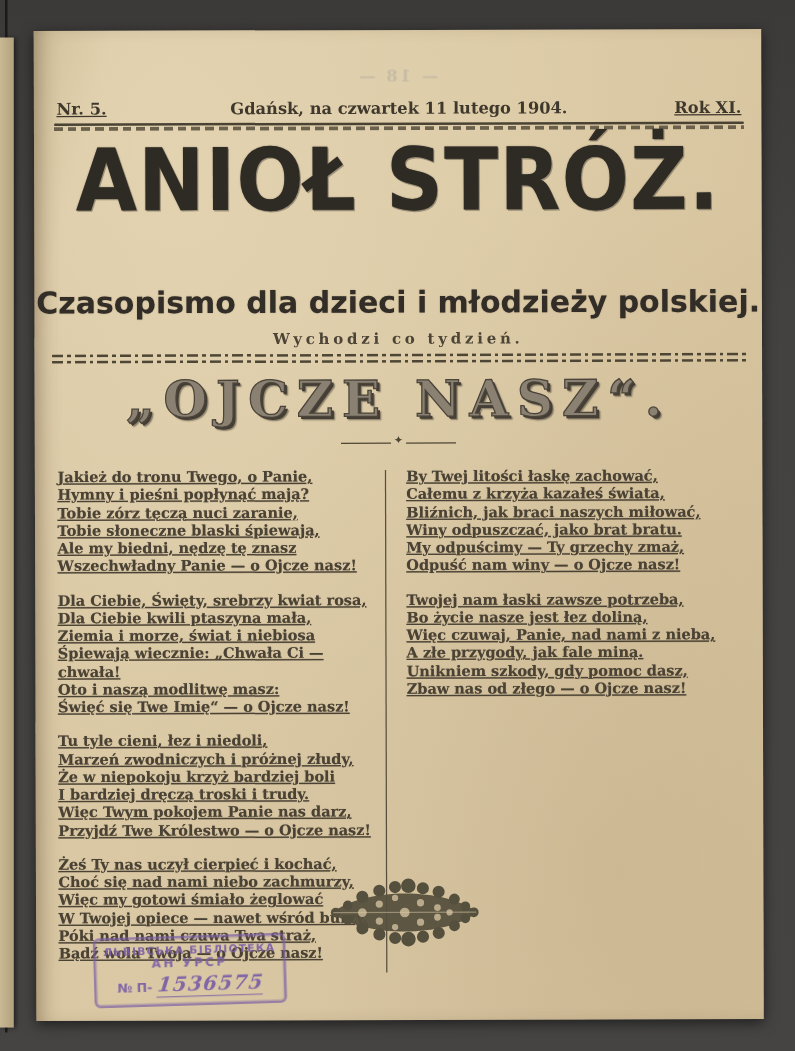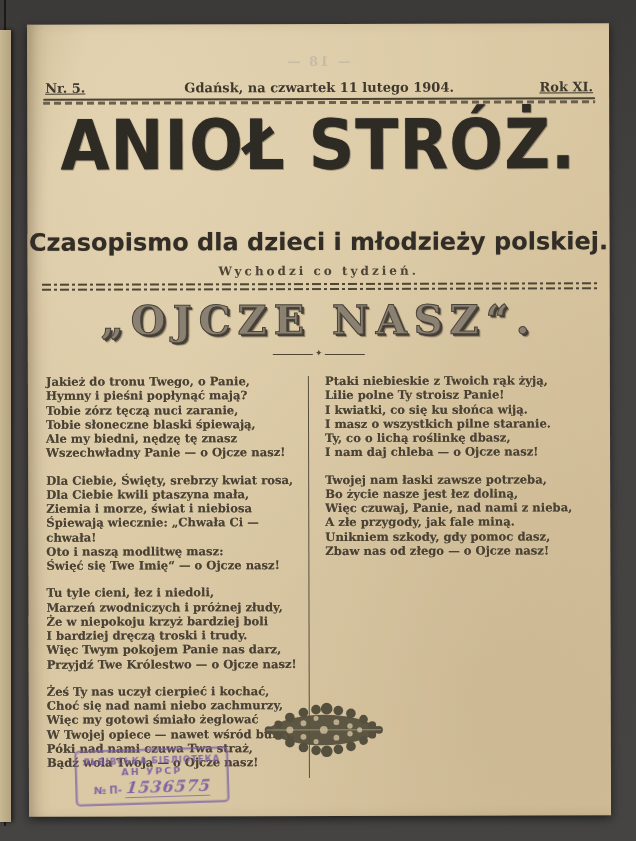--- a/index.html
+++ b/index.html
@@ -44,21 +44,21 @@
       text-shadow:2px 2px 0 #443e35,3px 3px 1px rgba(68,62,53,.55);}
   .mini-divider{position:absolute;left:0;right:0;top:326px;display:flex;justify-content:center;align-items:center;gap:2px;color:#4e4635;}
   .mini-divider .seg{width:40px;height:1.6px;background:#4e4635;}
   .mini-divider .glyph{font-size:9px;line-height:1;transform:translateY(-1px);}
   
   .poem{position:absolute;left:18px;top:350px;width:548px;display:flex;}
   .poem-col{width:262px;}
   .poem-col.right{padding-left:16px;}
   .col-divider{width:1px;background:#57503f;margin:2px 0 4px 0;}
   .stanza{white-space:pre-line;font-size:11.6px;line-height:14.25px;font-weight:bold;color:#4a4234;
-          margin:0 0 13px 0;text-shadow:0 0 .6px rgba(74,66,52,.55);}
+          margin:0 0 13px 0;text-shadow:0 0 .6px rgba(74,66,52,.55);text-decoration:underline;}
   
   .ornament{position:absolute;left:232px;top:676px;width:126px;height:60px;}
   
   .stamp{position:absolute;left:46px;top:724px;width:150px;height:52px;transform:rotate(-1.6deg);
          border:2px solid rgba(122,94,166,.75);border-radius:5px;box-shadow:inset 0 0 0 1px rgba(122,94,166,.25);
          color:#7a5ea6;text-align:center;font-family:"DejaVu Sans","Liberation Sans",sans-serif;opacity:.92;filter:blur(.2px);}
   .stamp-line1{margin-top:5px;font-size:8.5px;font-weight:bold;letter-spacing:1px;}
   .stamp-line2{font-size:9.5px;font-weight:bold;letter-spacing:2px;}
   .stamp-line3{display:flex;justify-content:center;align-items:baseline;gap:4px;margin-top:1px;}
   .stamp-no{font-size:10px;font-weight:bold;}
@@ -126,26 +126,26 @@
 Przyjdź Twe Królestwo — o Ojcze nasz!</p>
         <p class="stanza">Żeś Ty nas uczył cierpieć i kochać,
 Choć się nad nami niebo zachmurzy,
 Więc my gotowi śmiało żeglować
 W Twojej opiece — nawet wśród burzy.
 Póki nad nami czuwa Twa straż,
 Bądź wola Twoja — o Ojcze nasz!</p>
       </div>
       <div class="col-divider"></div>
       <div class="poem-col right">
-        <p class="stanza">Ptaki niebieskie z Twoich rąk żyją,
-Lilie polne Ty stroisz Panie!
-I kwiatki, co się ku słońca wiją.
-I masz o wszystkich pilne staranie.
-Ty, co o lichą roślinkę dbasz,
-I nam daj chleba — o Ojcze nasz!</p>
+        <p class="stanza">By Twej litości łaskę zachować,
+Całemu z krzyża kazałeś świata,
+Bliźnich, jak braci naszych miłować,
+Winy odpuszczać, jako brat bratu.
+My odpuścimy — Ty grzechy zmaż,
+Odpuść nam winy — o Ojcze nasz!</p>
         <p class="stanza">Twojej nam łaski zawsze potrzeba,
 Bo życie nasze jest łez doliną,
 Więc czuwaj, Panie, nad nami z nieba,
 A złe przygody, jak fale miną.
 Unikniem szkody, gdy pomoc dasz,
 Zbaw nas od złego — o Ojcze nasz!</p>
       </div>
     </div>
 
     <div class="ornament">

